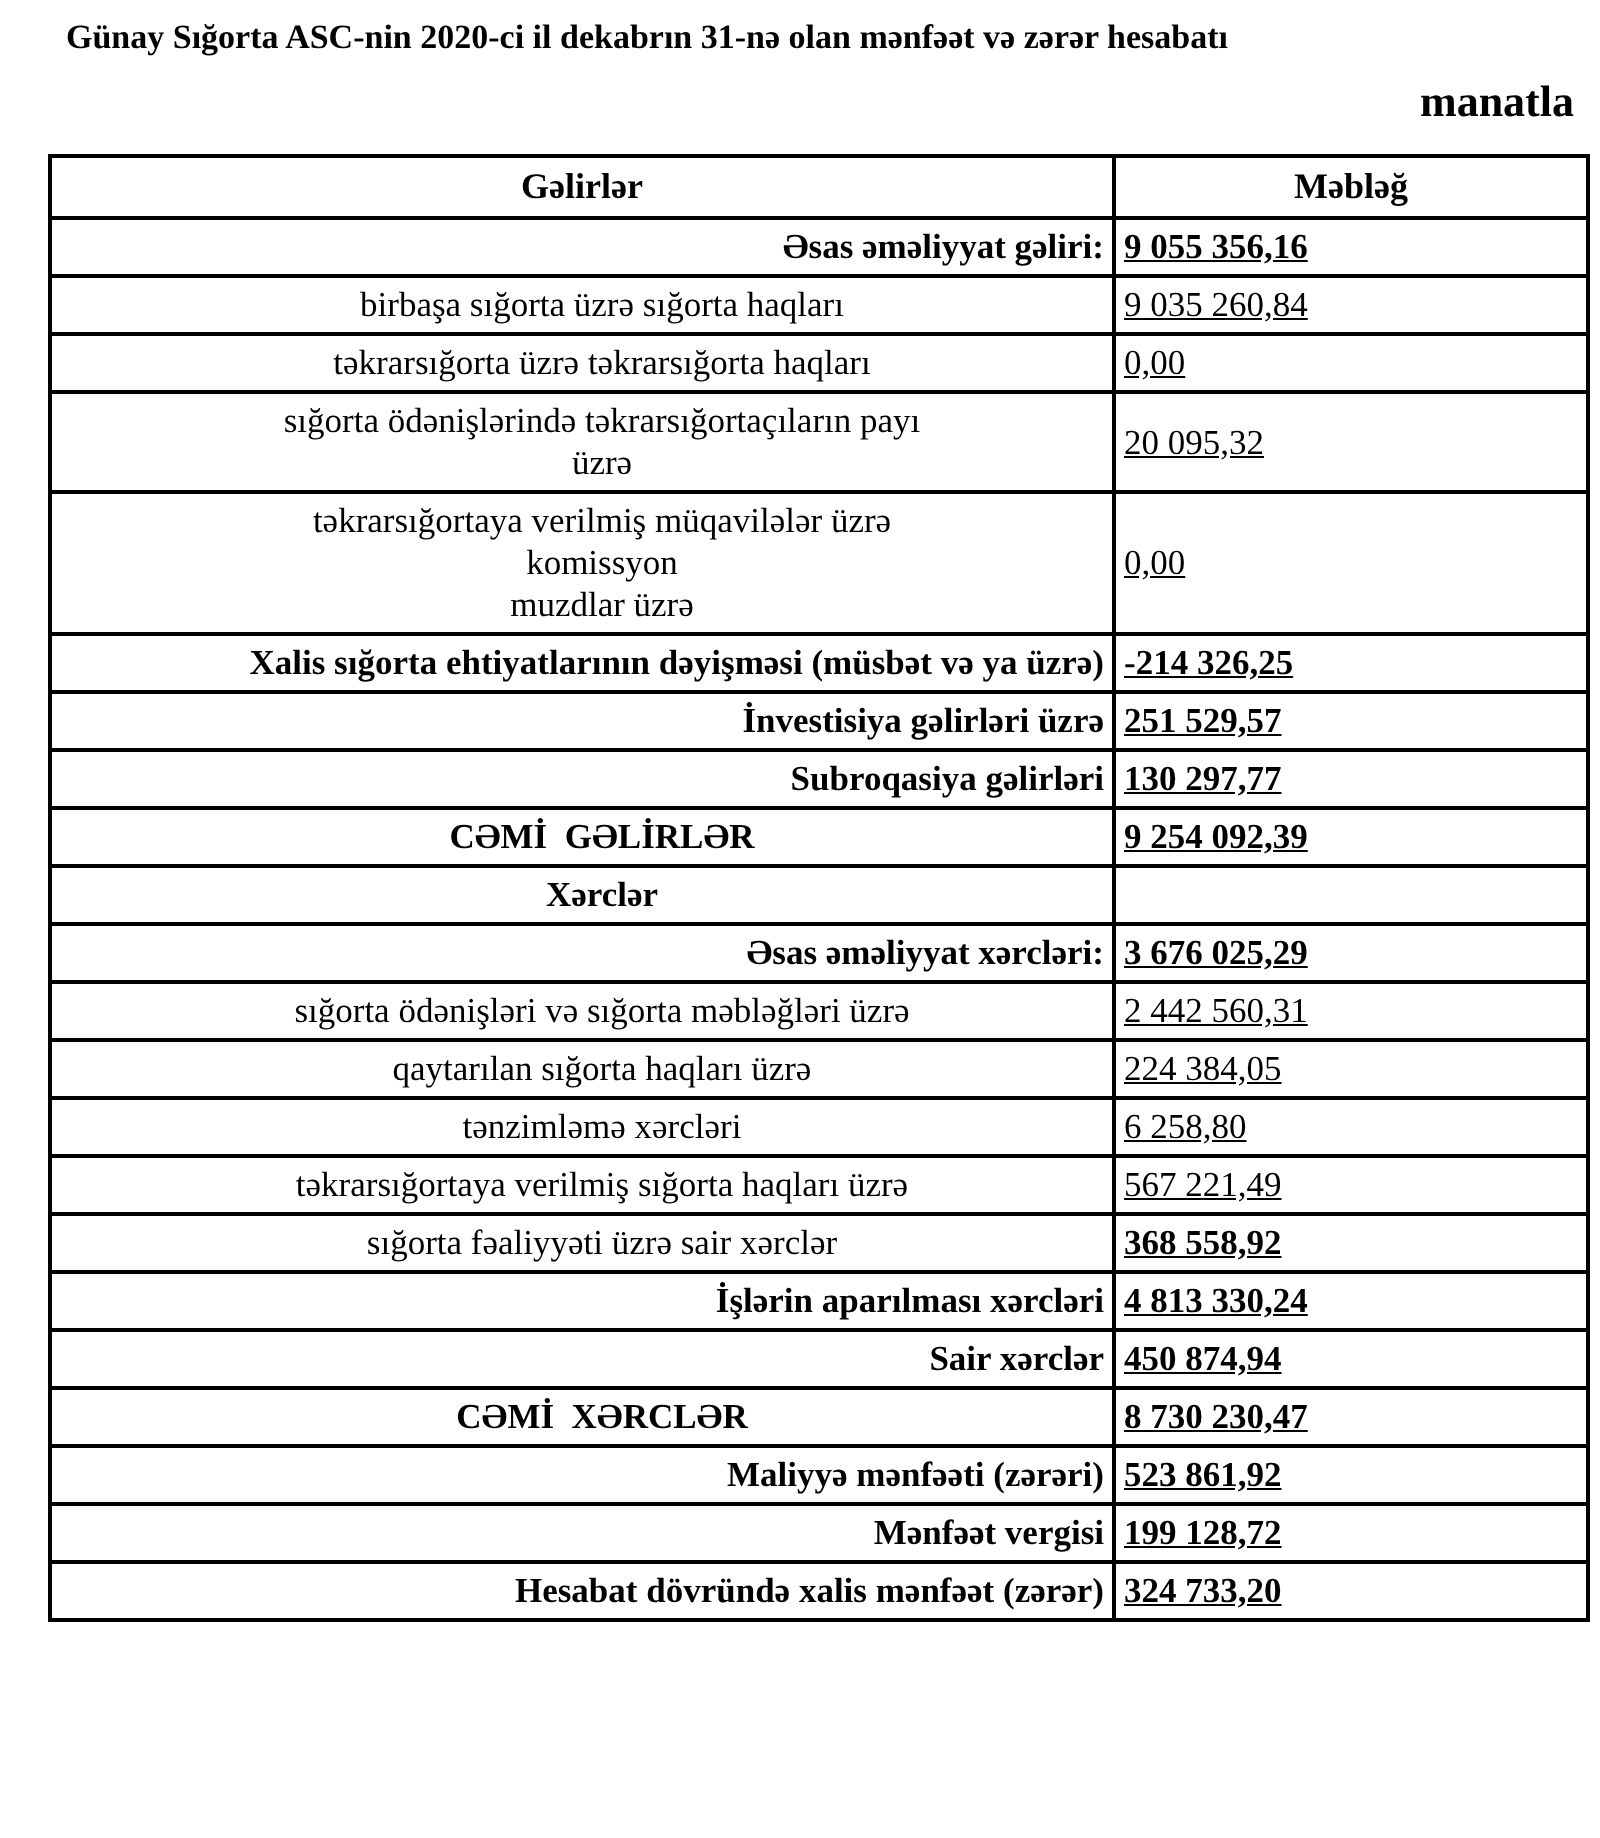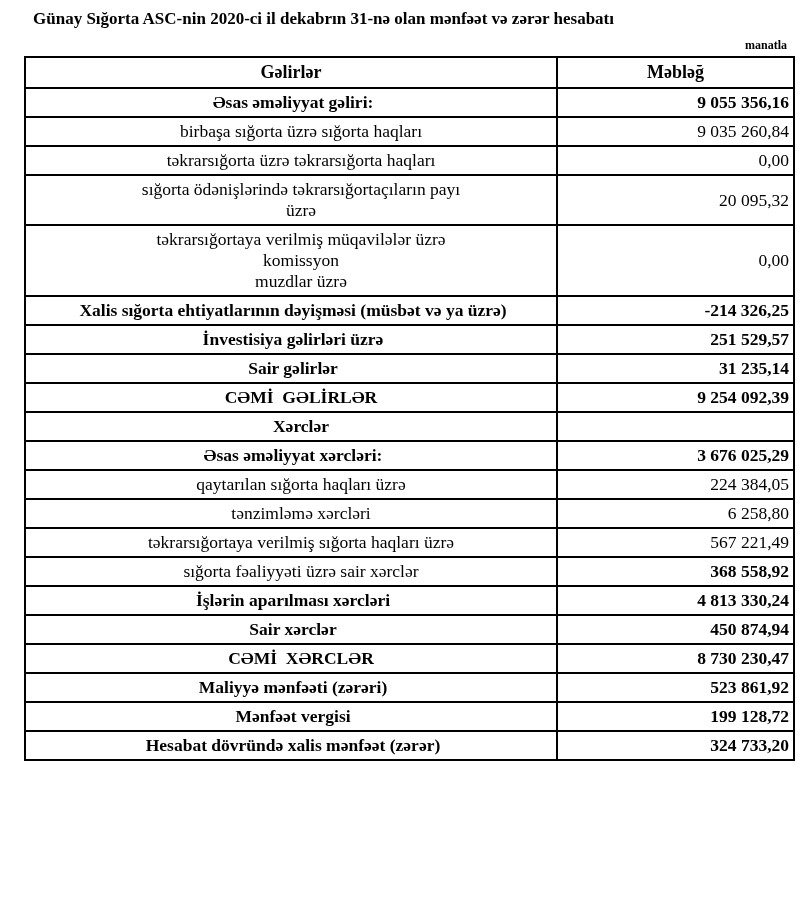--- a/index.html
+++ b/index.html
@@ -16,23 +16,23 @@
   }
   .title {
     font-weight: bold;
     font-size: 17px;
     line-height: 22px;
     margin: 8px 18px 0 33px;
     white-space: nowrap;
   }
   .unit {
     font-weight: bold;
-    font-size: 12px;
+    font-size: 22px;
     text-align: right;
-    margin: 8px 13px 3px 0;
+    margin: 8px 13px 13px 0;
   }
   table.pnl {
     border-collapse: collapse;
     table-layout: fixed;
     margin-left: 24px;
     width: 769px;
   }
   table.pnl th,
   table.pnl td {
     border: 2px solid #000;
@@ -40,23 +40,23 @@
     line-height: 21px;
     padding: 3px 4px;
     vertical-align: middle;
   }
   table.pnl th {
     font-weight: bold;
     font-size: 18px;
     text-align: center;
     padding: 4px 0;
   }
-  td.label.left  { text-align: center; padding-left: 8px; }
+  td.label.left  { text-align: right; padding-left: 8px; }
   td.label.center{ text-align: center; padding-left: 24px; }
-  td.value       { text-align: right; }
+  td.value       { text-align: left; text-decoration: underline; }
   .bold          { font-weight: bold; }
   .lbl           { white-space: pre-line; }
   .line2         { text-align: left; margin-left: 1px; }
 </style>
 </head>
 <body>
 
 <div>
   <div class="title">Günay Sığorta ASC-nin 2020-ci il dekabrın 31-nə olan mənfəət və zərər hesabatı</div>
 
@@ -99,34 +99,38 @@
         </tr>
         <tr>
           <td class="label left bold"><span class="lbl">Xalis sığorta ehtiyatlarının dəyişməsi (müsbət və ya üzrə)</span></td>
           <td class="value bold">-214 326,25</td>
         </tr>
         <tr>
           <td class="label left bold"><span class="lbl">İnvestisiya gəlirləri üzrə</span></td>
           <td class="value bold">251 529,57</td>
         </tr>
         <tr>
-          <td class="label left bold"><span class="lbl">Sair gəlirlər</span></td>
-          <td class="value bold">31 235,14</td>
+          <td class="label left bold"><span class="lbl">Subroqasiya gəlirləri</span></td>
+          <td class="value bold">130 297,77</td>
         </tr>
         <tr>
           <td class="label center bold"><span class="lbl">CƏMİ&nbsp; GƏLİRLƏR</span></td>
           <td class="value bold">9 254 092,39</td>
         </tr>
         <tr>
           <td class="label center bold"><span class="lbl">Xərclər</span></td>
           <td class="value"></td>
         </tr>
         <tr>
           <td class="label left bold"><span class="lbl">Əsas əməliyyat xərcləri:</span></td>
           <td class="value bold">3 676 025,29</td>
+        </tr>
+        <tr>
+          <td class="label center"><span class="lbl">sığorta ödənişləri və sığorta məbləğləri üzrə</span></td>
+          <td class="value">2 442 560,31</td>
         </tr>
         <tr>
           <td class="label center"><span class="lbl">qaytarılan sığorta haqları üzrə</span></td>
           <td class="value">224 384,05</td>
         </tr>
         <tr>
           <td class="label center"><span class="lbl">tənzimləmə xərcləri</span></td>
           <td class="value">6 258,80</td>
         </tr>
         <tr>

